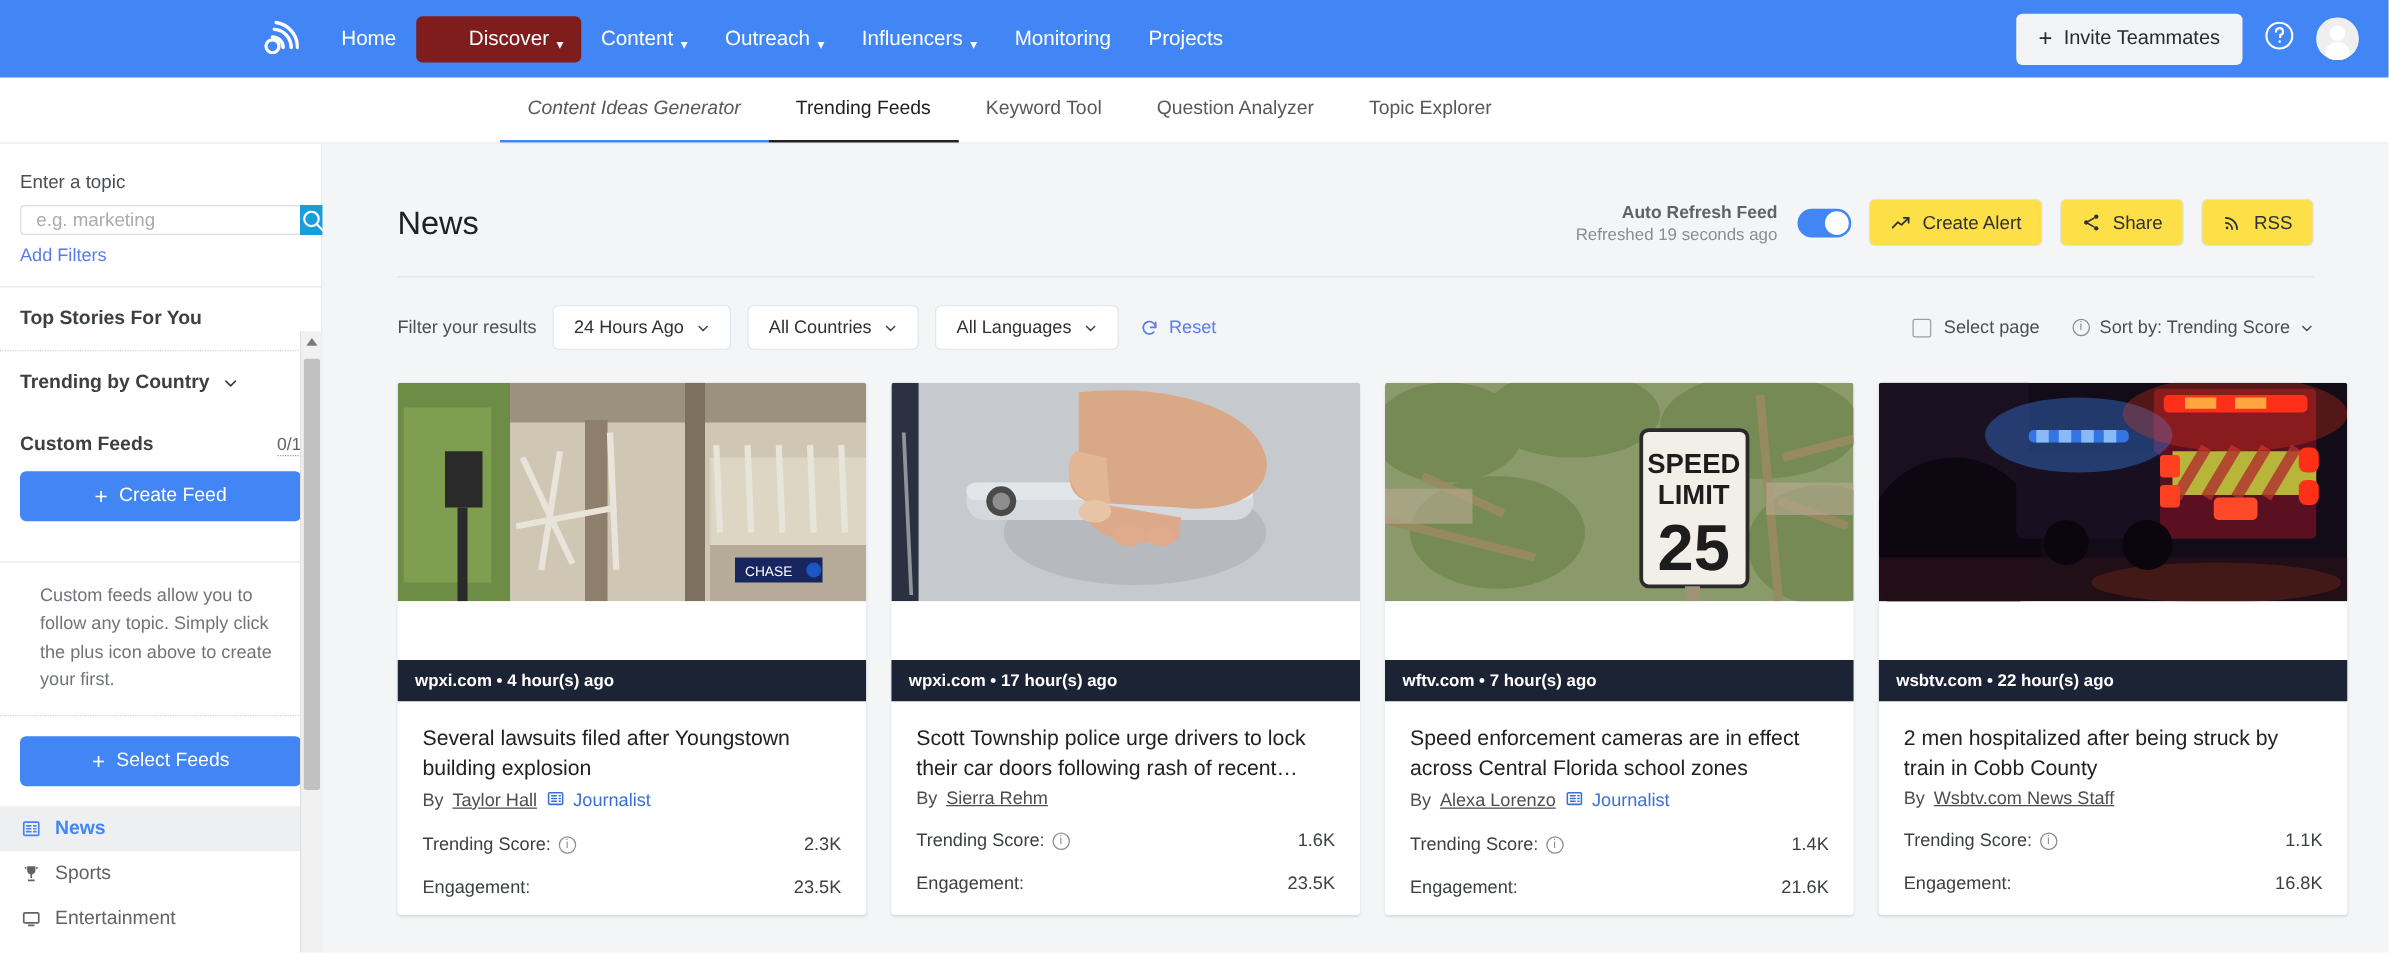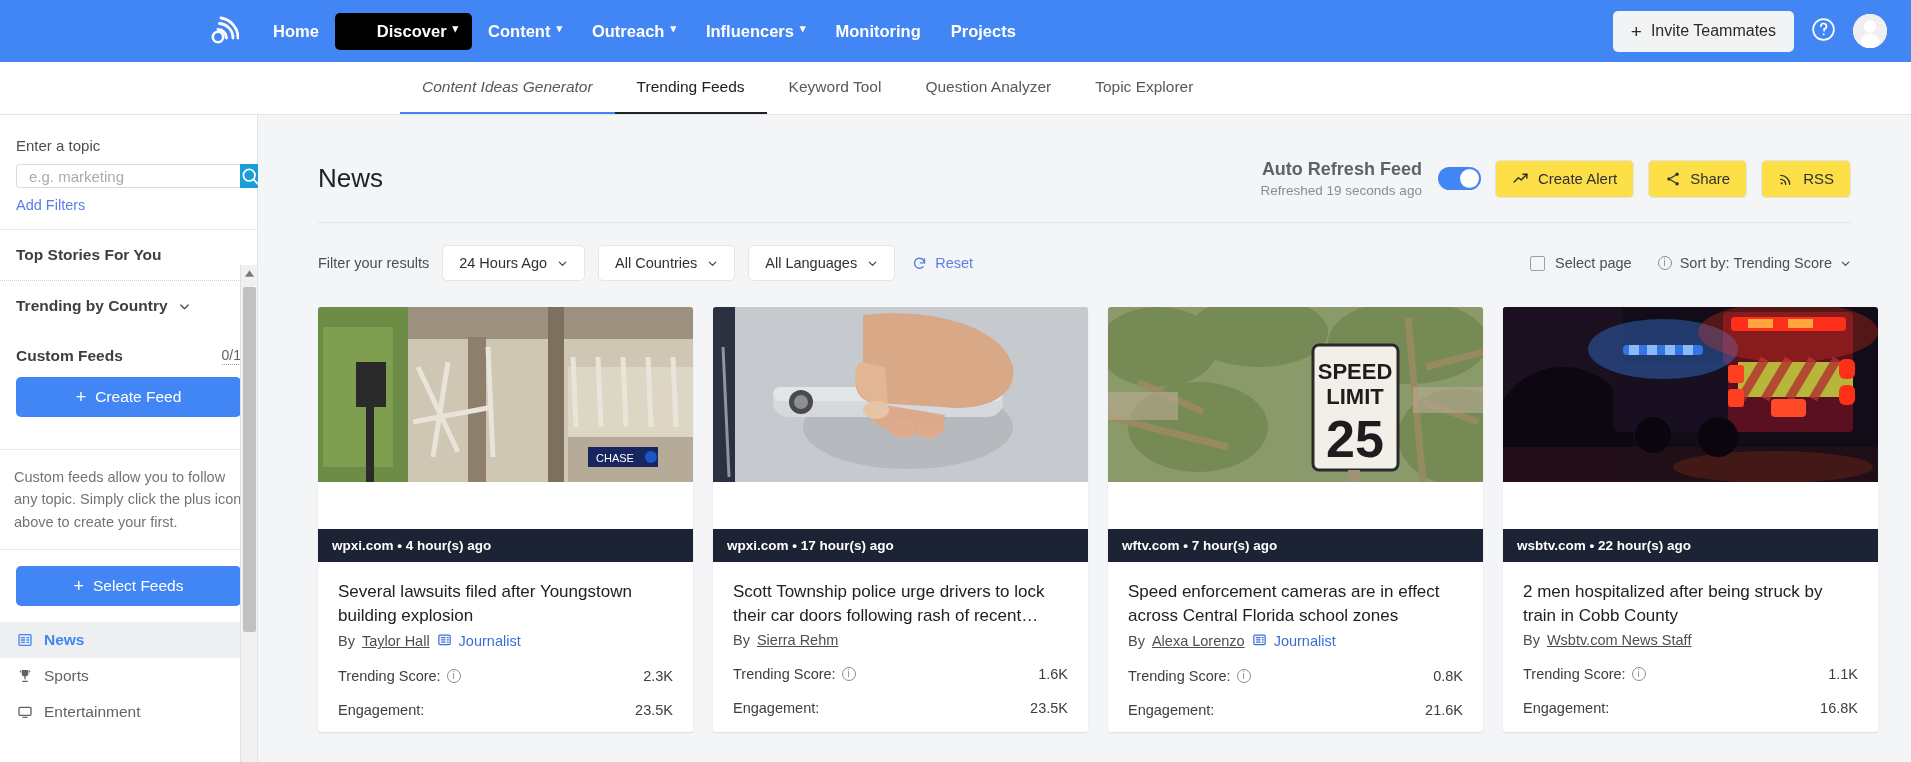--- a/index.html
+++ b/index.html
@@ -15,23 +15,23 @@
     height: 62px; background: #4285f4;
     display: flex; align-items: center;
     position: relative;
   }
   .logo-wrap { margin-left: 205px; display: flex; align-items: center; }
   .logo-wrap svg { display: block; }
   .nav-items { display: flex; align-items: center; margin-left: 20px; gap: 2px; }
   .nav-item {
     color: #ffffff; font-size: 16.5px; padding: 9px 14px;
     border-radius: 5px; white-space: nowrap; cursor: pointer;
-    display: flex; align-items: flex-start; gap: 6px; font-weight: bold;
-  }
-  .nav-item.active { background: #000000; padding-left: 42px; }
+    display: flex; align-items: flex-end; gap: 6px;
+  }
+  .nav-item.active { background: #7f1d1d; padding-left: 42px; }
   .caret { font-size: 11px; line-height: 1; position: relative; top: 1px; }
   .topnav-right {
     position: absolute; right: 24px; top: 0; height: 62px;
     display: flex; align-items: center; gap: 16px;
   }
   .invite-btn {
     background: #f1f3f4; color: #2b2b2b; font-size: 16px;
     border: none; border-radius: 5px; padding: 11px 18px;
     display: flex; align-items: center; gap: 9px; cursor: pointer;
     font-family: "Liberation Sans", sans-serif;
@@ -101,21 +101,21 @@
   }
   .blue-btn {
     margin: 2px 16px 16px 16px; background: #4285f4; color: #fff;
     border: none; border-radius: 5px; height: 40px; width: calc(100% - 32px);
     font-size: 15.5px; cursor: pointer;
     display: flex; align-items: center; justify-content: center; gap: 9px;
     font-family: "Liberation Sans", sans-serif;
   }
   .blue-btn .plus { font-size: 18px; line-height: 1; }
   .sb-help {
-    padding: 16px 14px; font-size: 14.5px; color: #70747a; line-height: 1.55;
+    padding: 16px 32px; font-size: 14.5px; color: #70747a; line-height: 1.55;
   }
   .feed-item {
     display: flex; align-items: center; gap: 11px;
     padding: 9px 16px; font-size: 15.5px; color: #5f6368; cursor: pointer;
   }
   .feed-item.active { background: #eeeff1; color: #4285f4; font-weight: bold; }
   .feed-item .ficon { width: 17px; display: flex; align-items: center; justify-content: center; }
 
   
   .sb-scroll {
@@ -136,21 +136,21 @@
     flex: 1; background: #f3f5f7; position: relative; overflow: hidden;
   }
   .main-inner { padding: 34px 0 0 0; }
   .main-head {
     display: flex; align-items: flex-start; justify-content: space-between;
     padding: 0 60px 0 60px;
   }
   .page-title { font-size: 26px; color: #202124; font-weight: normal; padding-top: 14px; }
   .head-right { display: flex; align-items: center; gap: 14px; padding-top: 10px;}
   .auto-refresh { text-align: right; }
-  .auto-refresh .t1 { font-size: 18px; color: #5f6368; font-weight: bold; }
+  .auto-refresh .t1 { font-size: 14px; color: #5f6368; font-weight: bold; }
   .auto-refresh .t2 { font-size: 13.5px; color: #8a8d91; margin-top: 3px; }
   .toggle {
     width: 43px; height: 23px; border-radius: 12px; background: #4285f4;
     position: relative; cursor: pointer; margin-left: 2px;
   }
   .toggle .knob {
     position: absolute; right: 2px; top: 2px;
     width: 19px; height: 19px; border-radius: 50%; background: #fff;
   }
   .wbtn {
@@ -606,21 +606,21 @@
                   <path d="M7 9h6M7 12.5h6M7 16h6M16.5 9h1.5M16.5 12.5h1.5M16.5 16h1.5" stroke-linecap="round"></path>
                 </svg>
               </span>
               <span class="journalist">Journalist</span>
             </div>
             <div class="metric">
               <span class="ml">
                 <span>Trending Score:</span>
                 <span class="info-i">i</span>
               </span>
-              <span class="mv">0.8K</span>
+              <span class="mv">1.4K</span>
             </div>
             <div class="metric">
               <span class="ml">Engagement:</span>
               <span class="mv">21.6K</span>
             </div>
           </div>
         </div>
 
         <div class="card">
           <div class="card-img">

